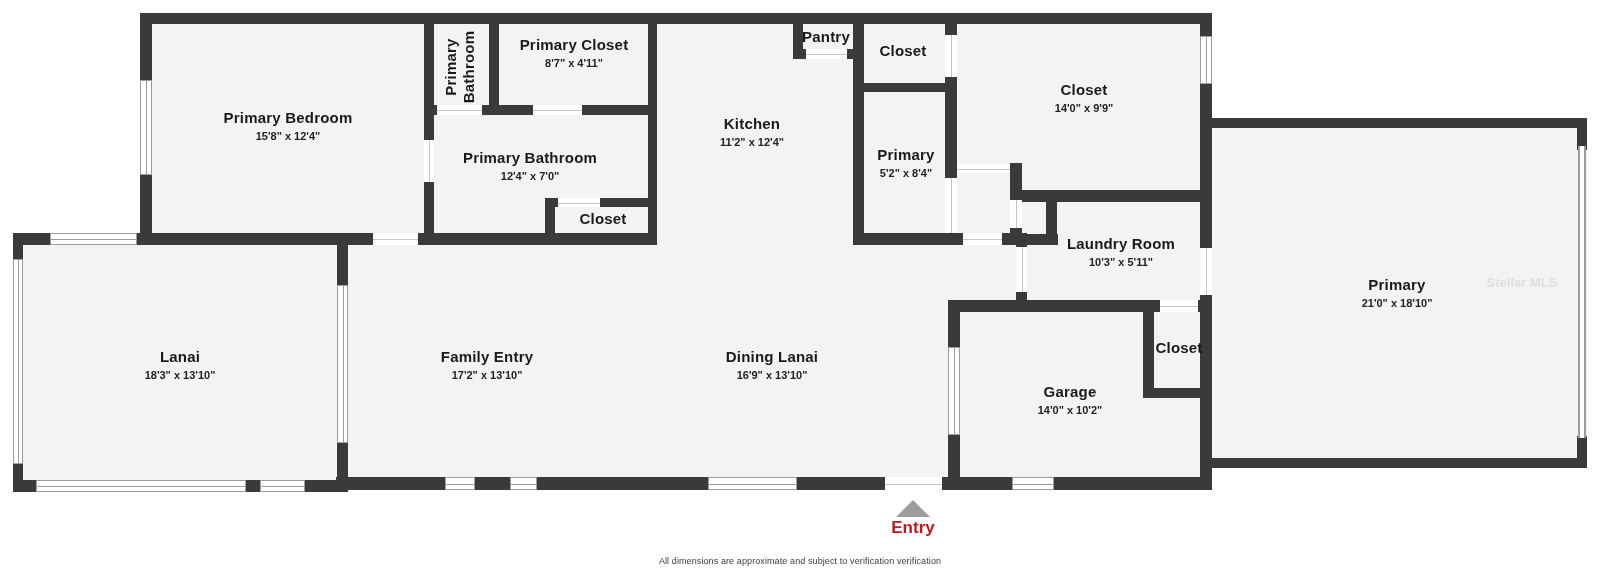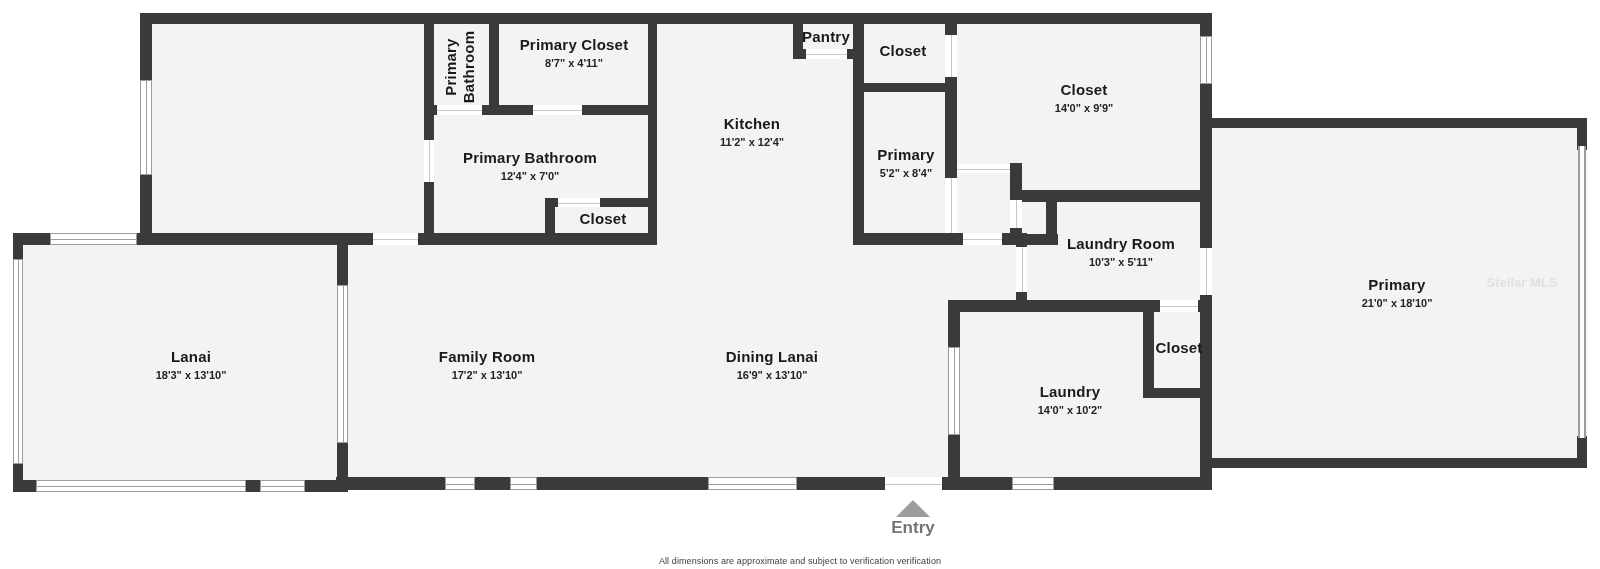--- a/index.html
+++ b/index.html
@@ -17,21 +17,21 @@
   .room-label{position:absolute;transform:translate(-50%,-50%);text-align:center;
               color:#1a1a1c;white-space:nowrap;z-index:5;}
   .rn{font-size:15px;font-weight:700;letter-spacing:.2px;line-height:1.1;}
   .rd{font-size:11px;font-weight:700;margin-top:3px;color:#222224;}
   .room-label.vertical{transform:translate(-50%,-50%) rotate(-90deg);}
   .room-label.vertical .rn{white-space:normal;width:86px;line-height:1.2;}
   .entry-arrow{position:absolute;width:0;height:0;z-index:5;
                border-left:17px solid transparent;border-right:17px solid transparent;
                border-bottom:17px solid #9d9d9f;}
   .entry-label{position:absolute;transform:translate(-50%,-50%);font-size:17px;font-weight:700;
-               color:#737373;z-index:5;white-space:nowrap;}
+               color:#b91c1c;z-index:5;white-space:nowrap;}
   .disclaimer{position:absolute;transform:translate(-50%,-50%);font-size:9px;color:#3c3c3e;
               z-index:5;white-space:nowrap;letter-spacing:.1px;}
   .watermark{position:absolute;transform:translate(-50%,-50%);font-size:13px;font-weight:700;
              color:#cfcfd2;opacity:.55;z-index:4;white-space:nowrap;}
 </style>
 </head>
 <body>
 
 <div id="plan">
     <div class="floor" style="left: 13px; top: 233px; width: 335px; height: 259px;"></div>
@@ -94,20 +94,24 @@
     <div class="win h" style="left: 510px; top: 477px; width: 27px; height: 13px;"></div>
     <div class="win h" style="left: 708px; top: 477px; width: 89px; height: 13px;"></div>
     <div class="win h" style="left: 1012px; top: 477px; width: 42px; height: 13px;"></div>
     <div class="win h" style="left: 50px; top: 233px; width: 87px; height: 12px;"></div>
     <div class="win v" style="left: 13px; top: 259px; width: 10px; height: 205px;"></div>
     <div class="win h" style="left: 36px; top: 480px; width: 210px; height: 12px;"></div>
     <div class="win h" style="left: 260px; top: 480px; width: 45px; height: 12px;"></div>
     <div class="win v" style="left: 337px; top: 285px; width: 11px; height: 158px;"></div>
     <div class="gdoor" style="left: 1578px; top: 146px; width: 8px; height: 292px;"></div>
 
+  <div class="room-label" style="left:288px;top:126px">
+    <div class="rn">Primary Bedroom</div>
+      <div class="rd">15'8" x 12'4"</div>
+  </div>
   <div class="room-label vertical" style="left:460px;top:67px">
     <div class="rn">Primary Bathroom</div>
   </div>
   <div class="room-label" style="left:574px;top:53px">
     <div class="rn">Primary Closet</div>
       <div class="rd">8'7" x 4'11"</div>
   </div>
   <div class="room-label" style="left:530px;top:166px">
     <div class="rn">Primary Bathroom</div>
       <div class="rd">12'4" x 7'0"</div>
@@ -134,34 +138,34 @@
       <div class="rd">14'0" x 9'9"</div>
   </div>
   <div class="room-label" style="left:1121px;top:252px">
     <div class="rn">Laundry Room</div>
       <div class="rd">10'3" x 5'11"</div>
   </div>
   <div class="room-label" style="left:1397px;top:293px">
     <div class="rn">Primary</div>
       <div class="rd">21'0" x 18'10"</div>
   </div>
-  <div class="room-label" style="left:191px;top:365px">
+  <div class="room-label" style="left:180px;top:365px">
     <div class="rn">Lanai</div>
       <div class="rd">18'3" x 13'10"</div>
   </div>
   <div class="room-label" style="left:487px;top:365px">
-    <div class="rn">Family Room</div>
+    <div class="rn">Family Entry</div>
       <div class="rd">17'2" x 13'10"</div>
   </div>
   <div class="room-label" style="left:772px;top:365px">
     <div class="rn">Dining Lanai</div>
       <div class="rd">16'9" x 13'10"</div>
   </div>
   <div class="room-label" style="left:1070px;top:400px">
-    <div class="rn">Laundry</div>
+    <div class="rn">Garage</div>
       <div class="rd">14'0" x 10'2"</div>
   </div>
   <div class="room-label" style="left:1179px;top:348px">
     <div class="rn">Closet</div>
   </div>
 
   <div class="entry-arrow" style="left:896px;top:500px"></div>
   <div class="entry-label" style="left:913px;top:528px">Entry</div>
 
   <div class="watermark" style="left:1522px;top:282px">Stellar MLS</div>

